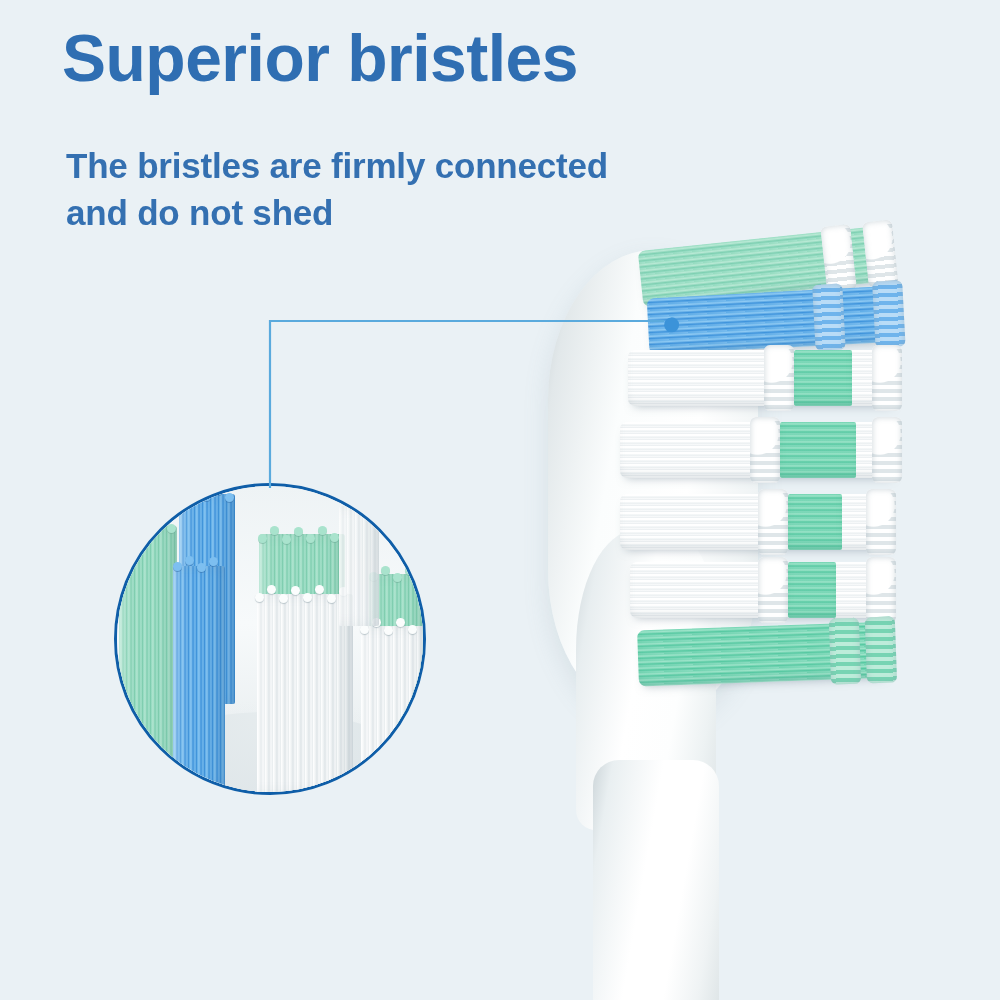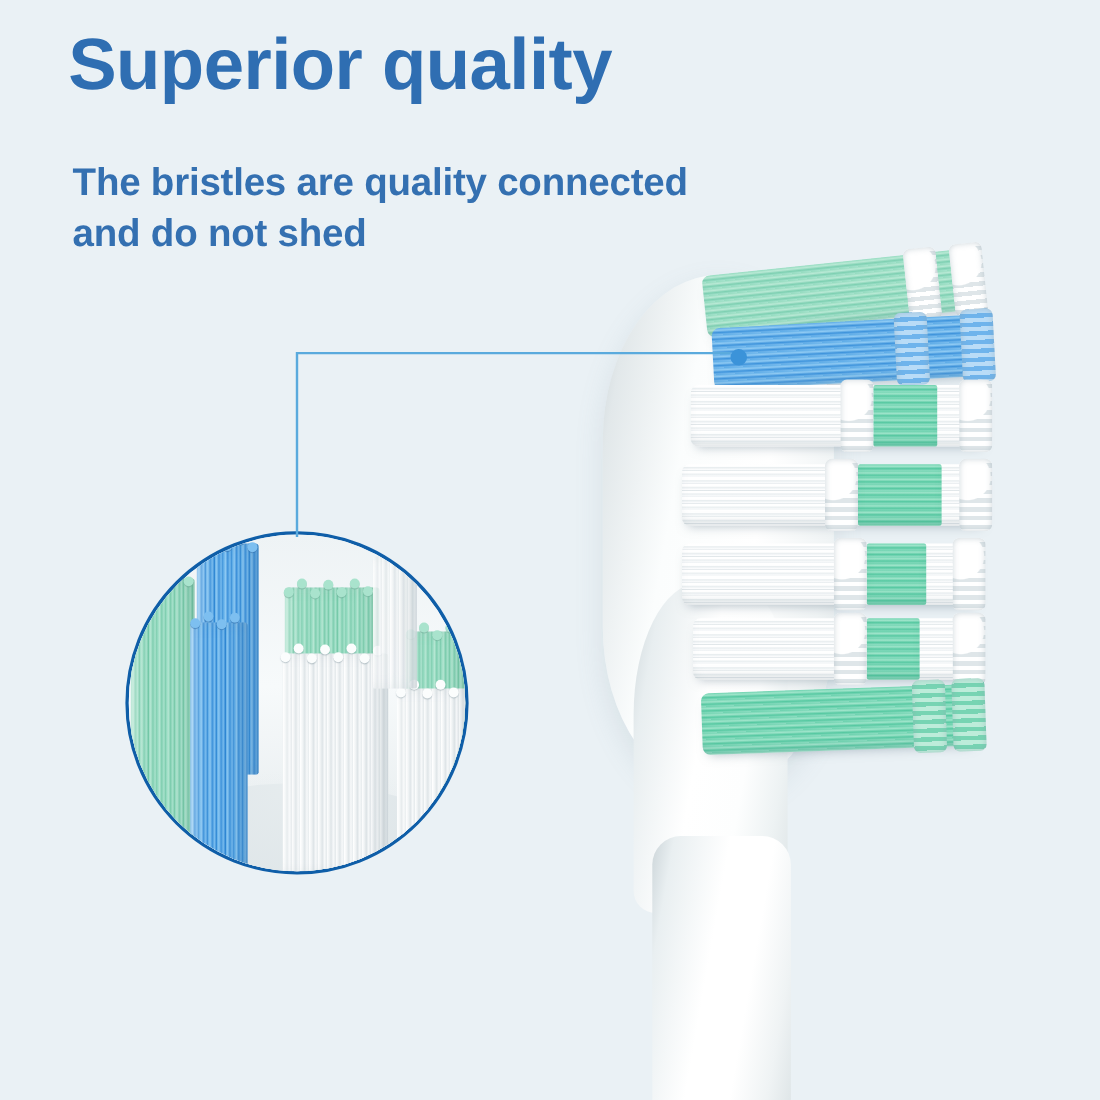--- a/index.html
+++ b/index.html
@@ -239,23 +239,23 @@
     height: 15px;
     border-radius: 50%;
     background: #3b93d9;
   }
 </style>
 </head>
 <body>
 
 <div id="stage">
 
-  <div class="headline">Superior quality</div>
-
-  <div class="subheading">The bristles are quality connected
+  <div class="headline">Superior bristles</div>
+
+  <div class="subheading">The bristles are firmly connected
 and do not shed</div>
 
   <div class="brush">
 
     <div class="brush-head"></div>
     <div class="brush-neck"></div>
     <div class="brush-handle"></div>
 
     <div class="row row-green" style="left:120px; top:38px; width:250px; transform:rotate(-6deg);">
       <div class="body"></div>

